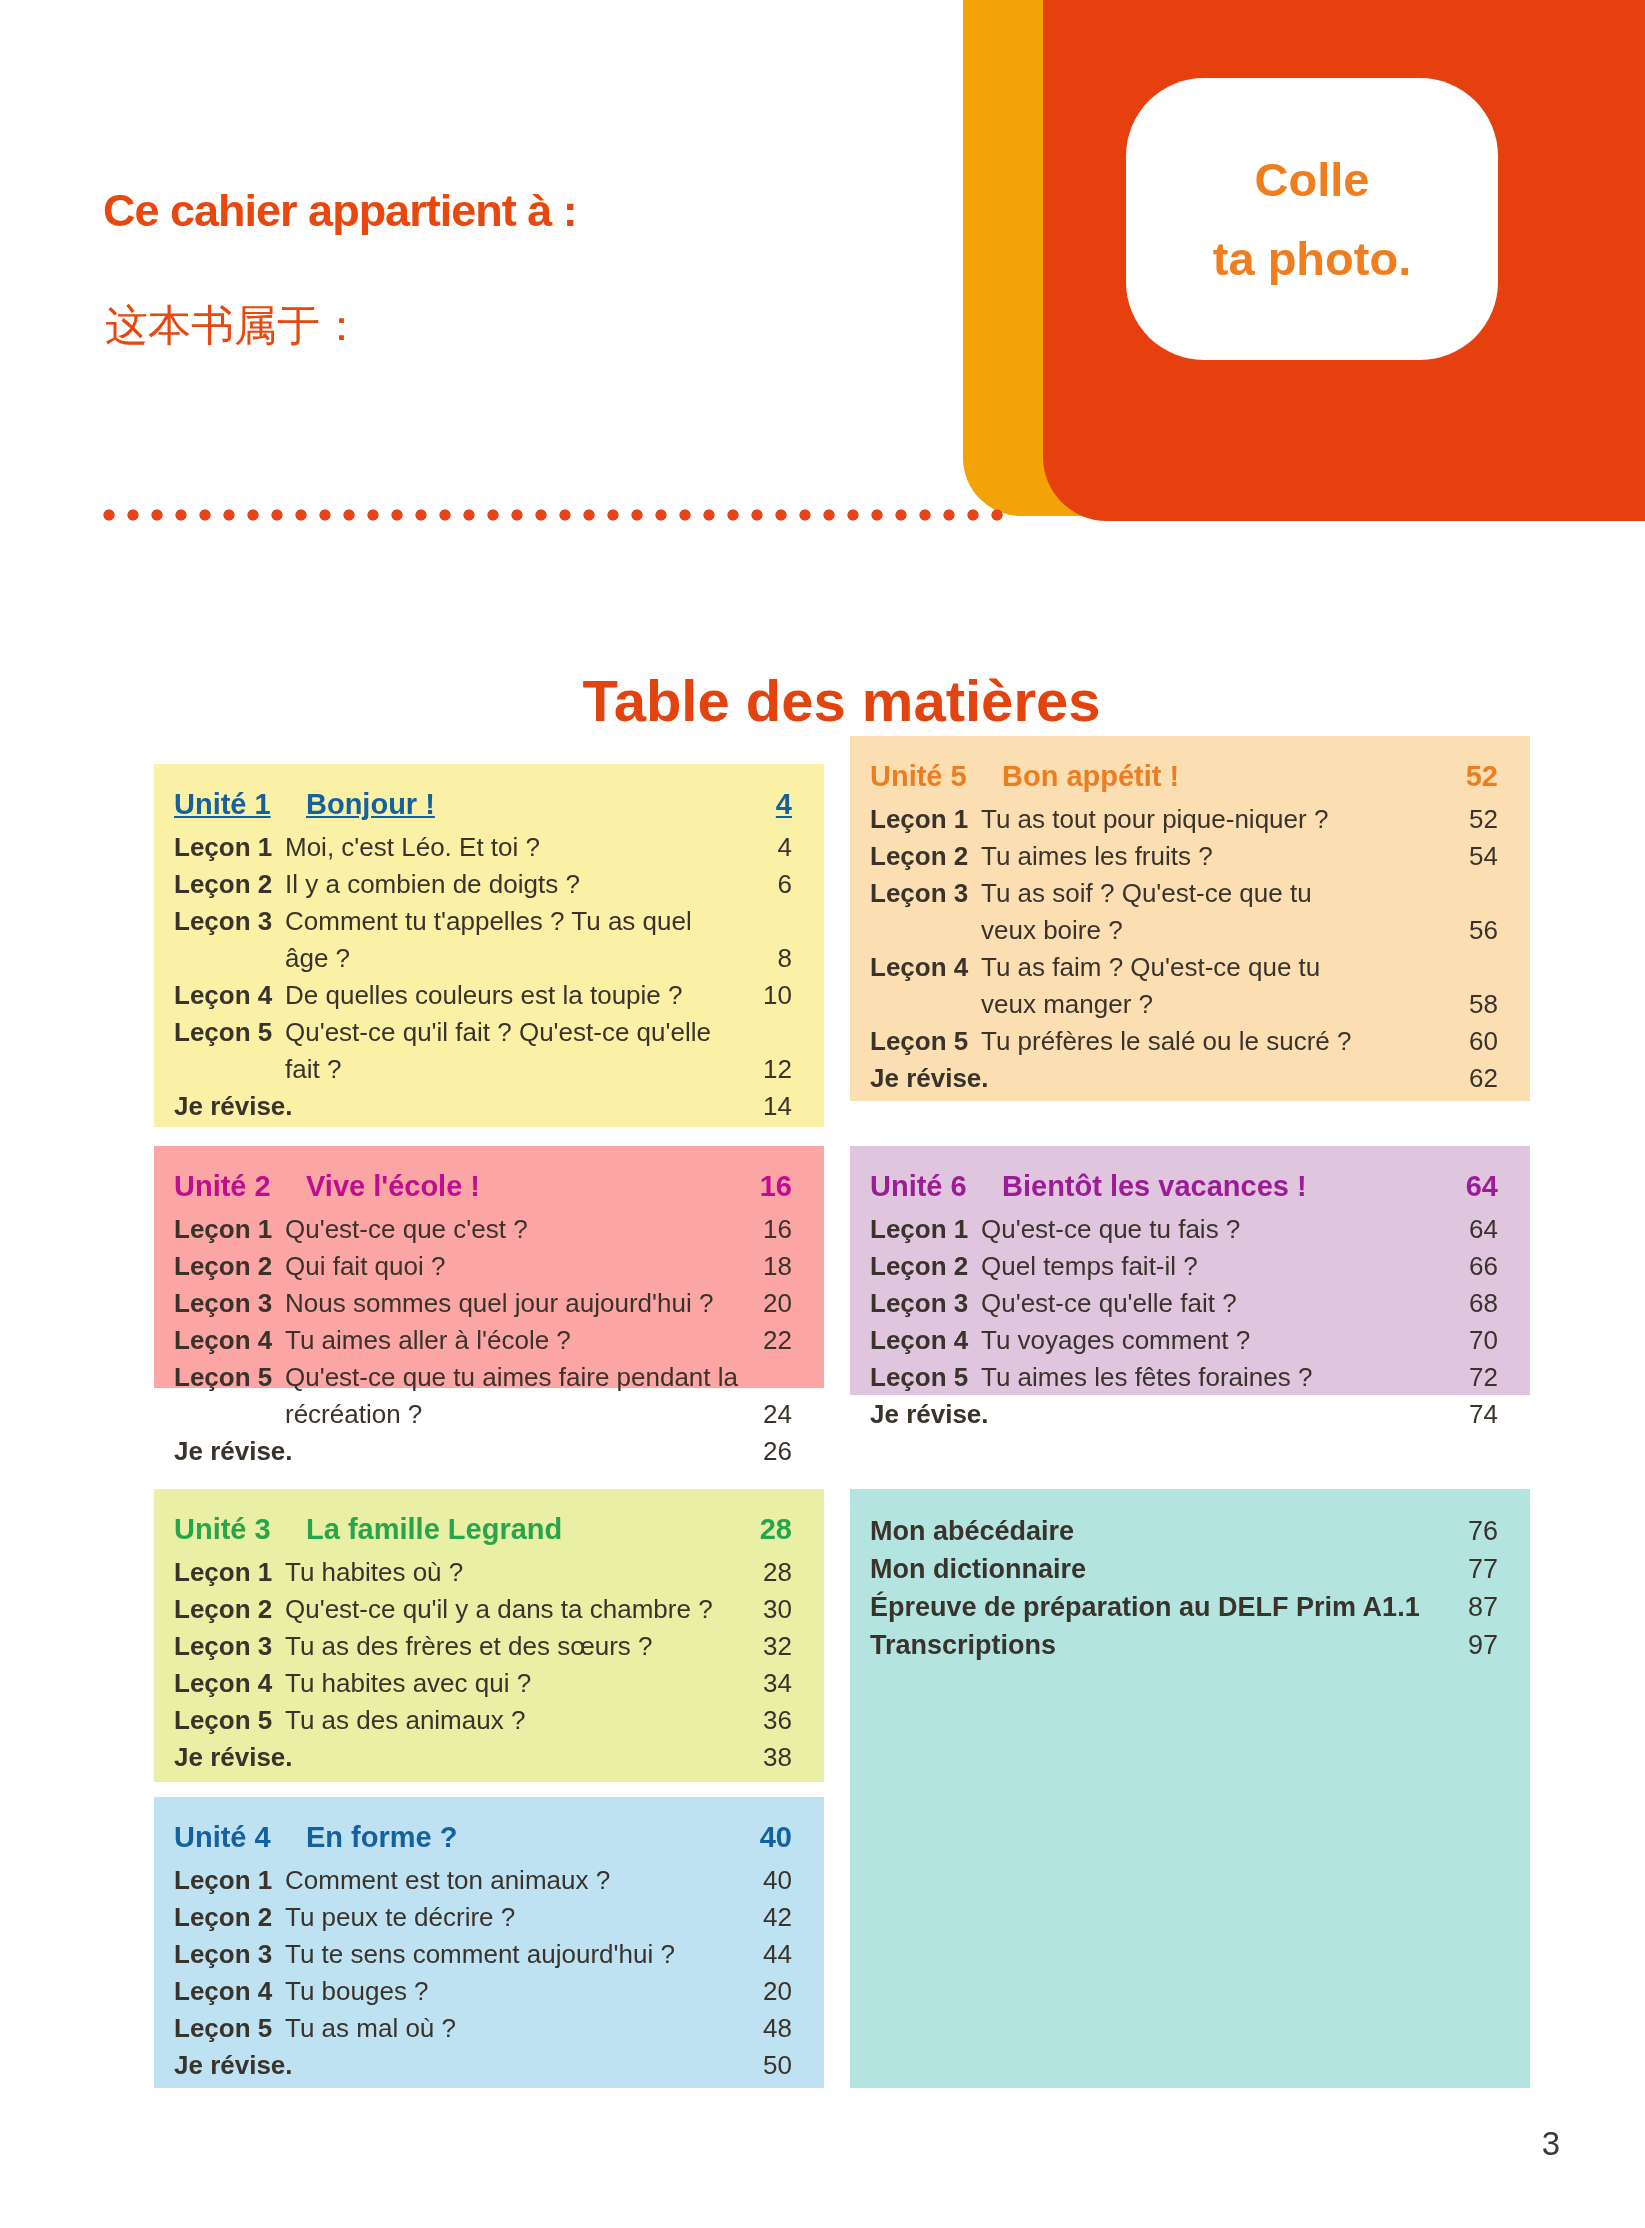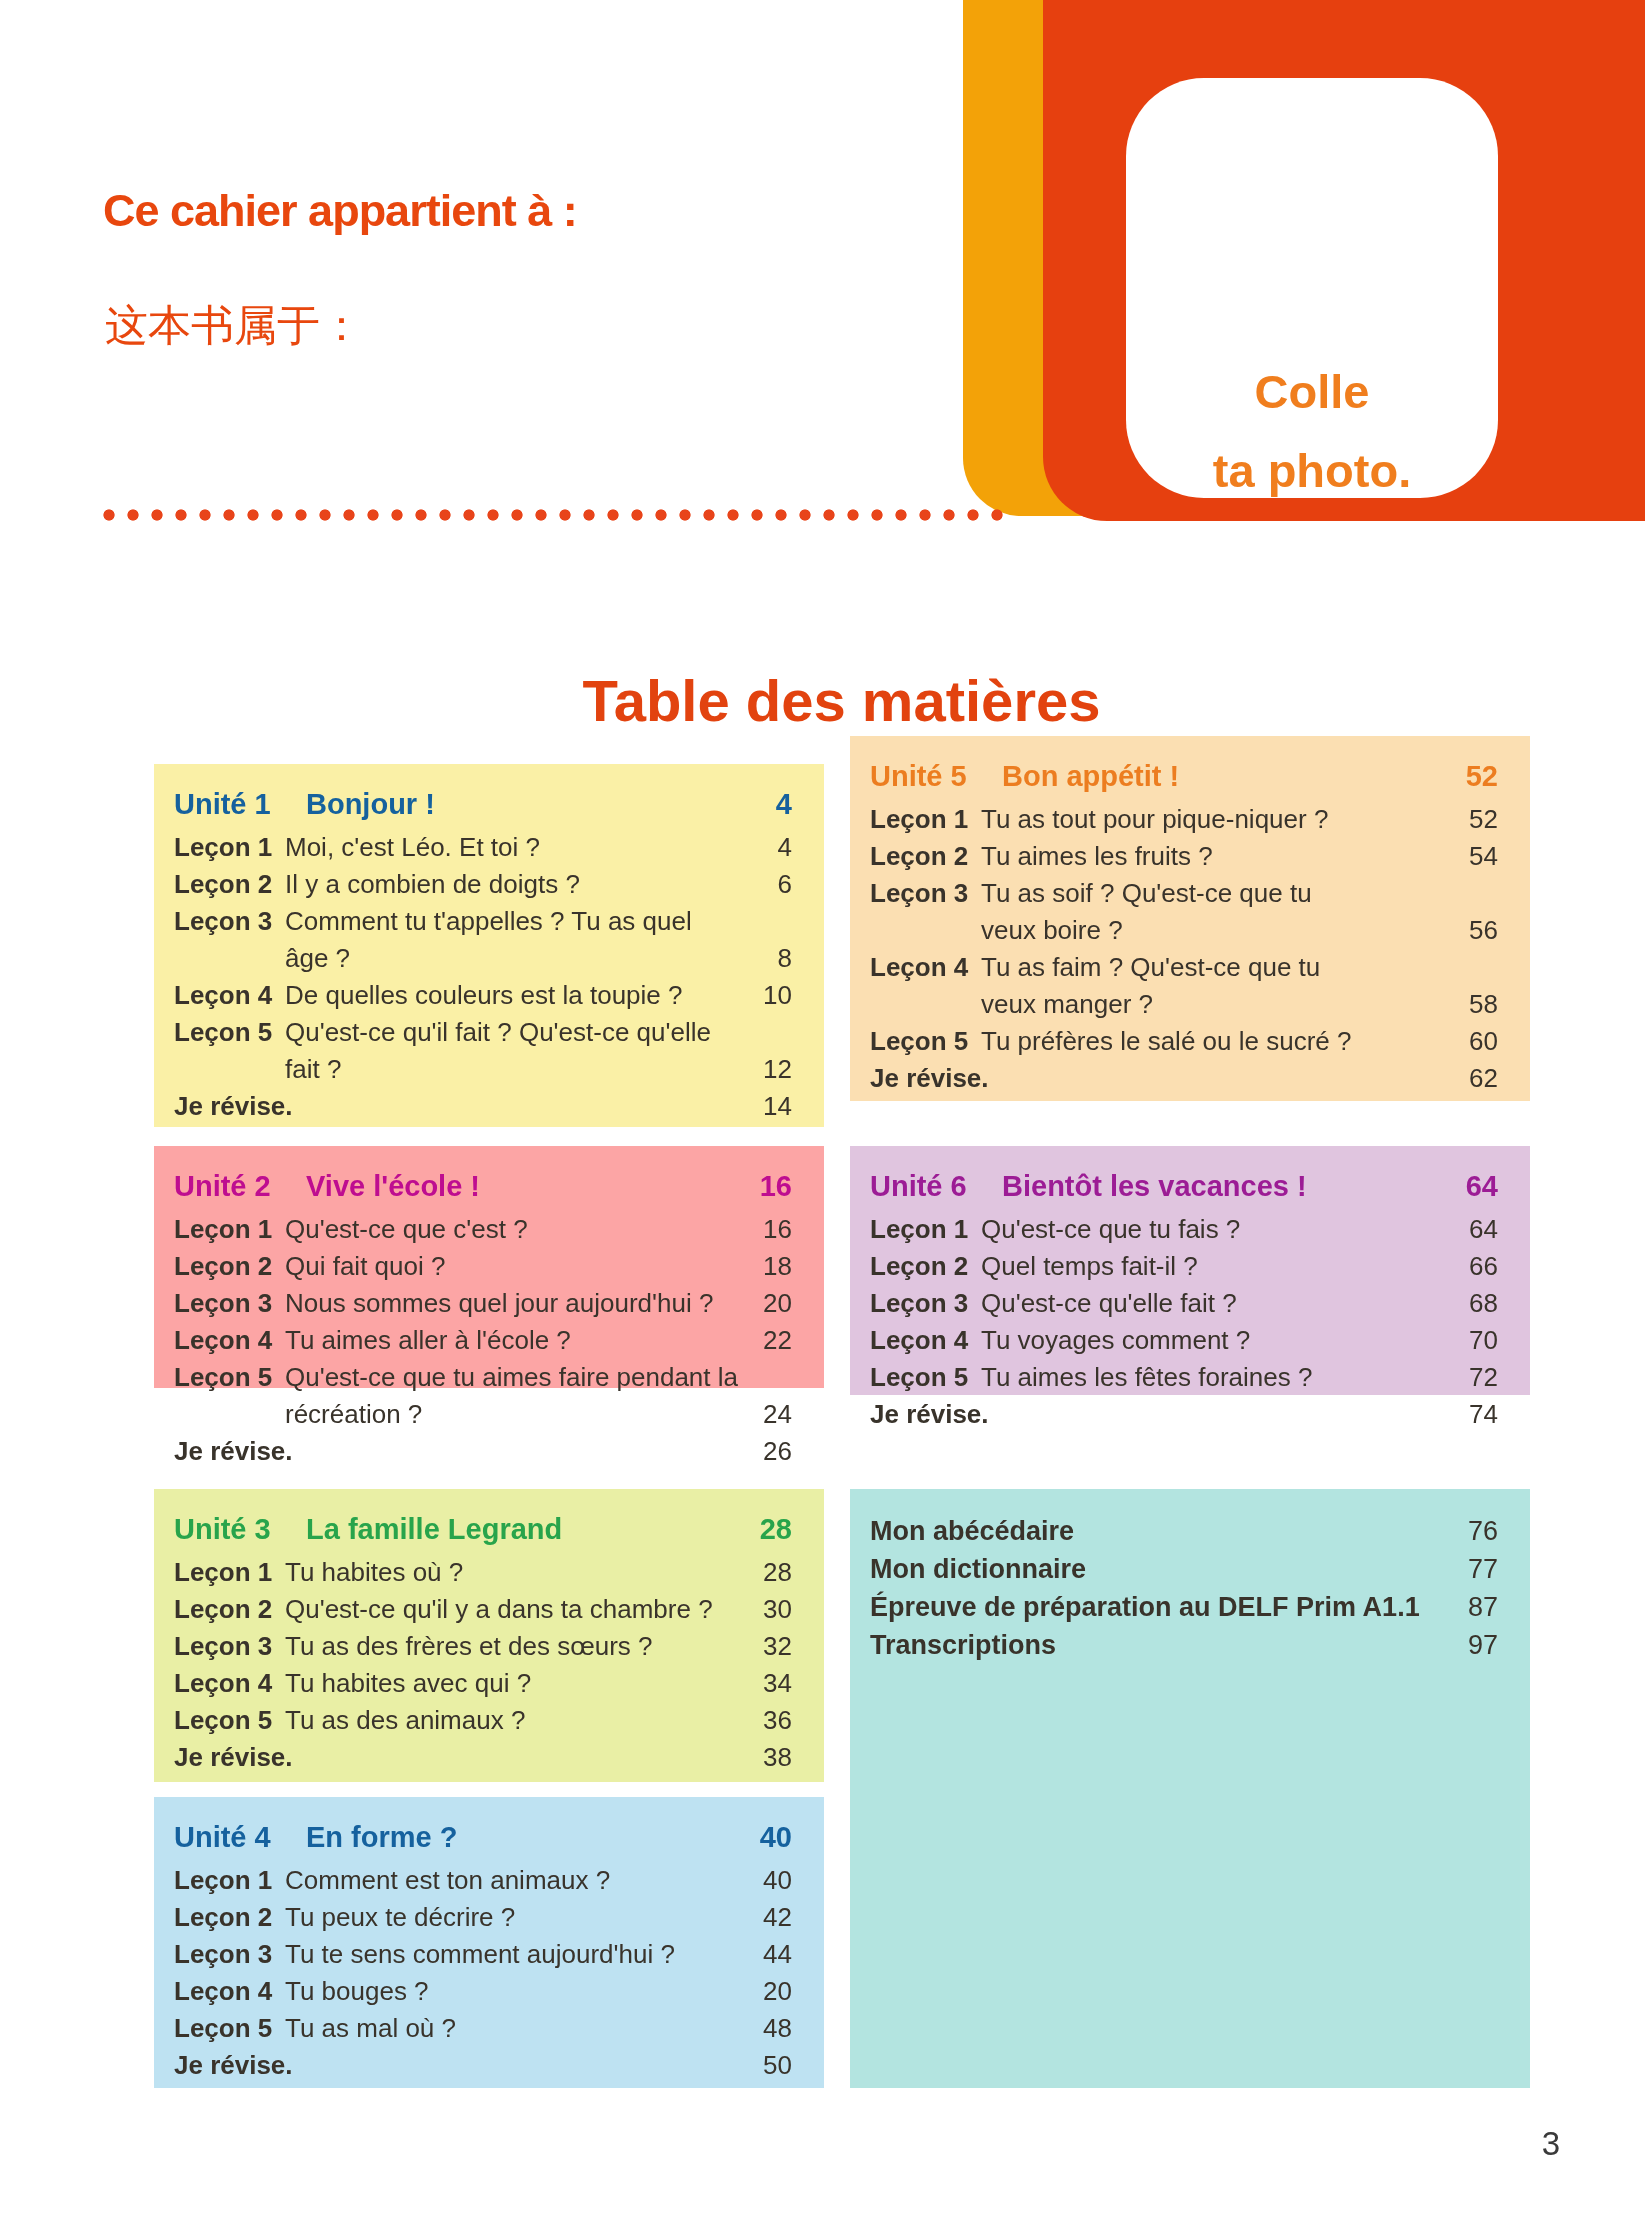--- a/index.html
+++ b/index.html
@@ -9,22 +9,22 @@
     background:#ffffff;
     font-family:"Liberation Sans", sans-serif;
     overflow:hidden;
   }
   .abs{position:absolute;}
 
   
   .amber-shape{left:963px;top:0;width:189px;height:516px;background:#F3A208;border-radius:0 0 0 58px;}
   .red-shape{left:1043px;top:0;width:603px;height:521px;background:#E6400F;border-radius:0 0 0 64px;}
   .photo-box{
-    left:1126px;top:78px;width:372px;height:420px;background:#ffffff;border-radius:78px;
-    display:flex;flex-direction:column;align-items:center;justify-content:flex-end;gap:24px;
+    left:1126px;top:78px;width:372px;height:282px;background:#ffffff;border-radius:78px;
+    display:flex;flex-direction:column;align-items:center;justify-content:center;gap:24px;
     color:#F07E1E;font-size:47px;font-weight:bold;
   }
 
   
   .owner-fr{left:103px;top:185px;font-size:45px;font-weight:bold;color:#E8470E;letter-spacing:-1px;}
   .owner-zh{left:105px;top:297px;font-size:43px;font-weight:normal;color:#E8470E;font-family:"DejaVu Sans", sans-serif;}
 
   
   .dotted-line{
     left:102px;top:508px;width:903px;height:14px;
@@ -46,21 +46,21 @@
   .card .row{display:flex;align-items:flex-start;}
   .lesson-label{flex:0 0 111px;font-weight:bold;}
   .lesson-text{white-space:pre-line;}
   .review-label{font-weight:bold;}
   .num{margin-left:auto;align-self:flex-end;text-align:right;padding-left:14px;}
   .header{font-size:29px;line-height:40px;font-weight:bold;margin-bottom:5px;}
   .header .unit-label{flex:0 0 132px;}
   .header .num{align-self:flex-start;font-weight:bold;}
 
   .u1{left:154px;top:764px;width:670px;height:363px;background:#FAF0A6;}
-  .u1 .header{color:#15619E;}
+  .u1 .header{color:#15619E;text-decoration:underline;}
   .u2{left:154px;top:1146px;width:670px;height:242px;background:#fca5a5;}
   .u2 .header{color:#BE0D90;}
   .u3{left:154px;top:1489px;width:670px;height:293px;background:#E9EFA5;}
   .u3 .header{color:#28A44B;}
   .u4{left:154px;top:1797px;width:670px;height:291px;background:#BEE2F2;}
   .u4 .header{color:#15619E;}
   .u5{left:850px;top:736px;width:680px;height:365px;background:#FBDFB2;}
   .u5 .header{color:#EC7D20;}
   .u6{left:850px;top:1146px;width:680px;height:249px;background:#E0C5DF;}
   .u6 .header{color:#9C1C95;}

